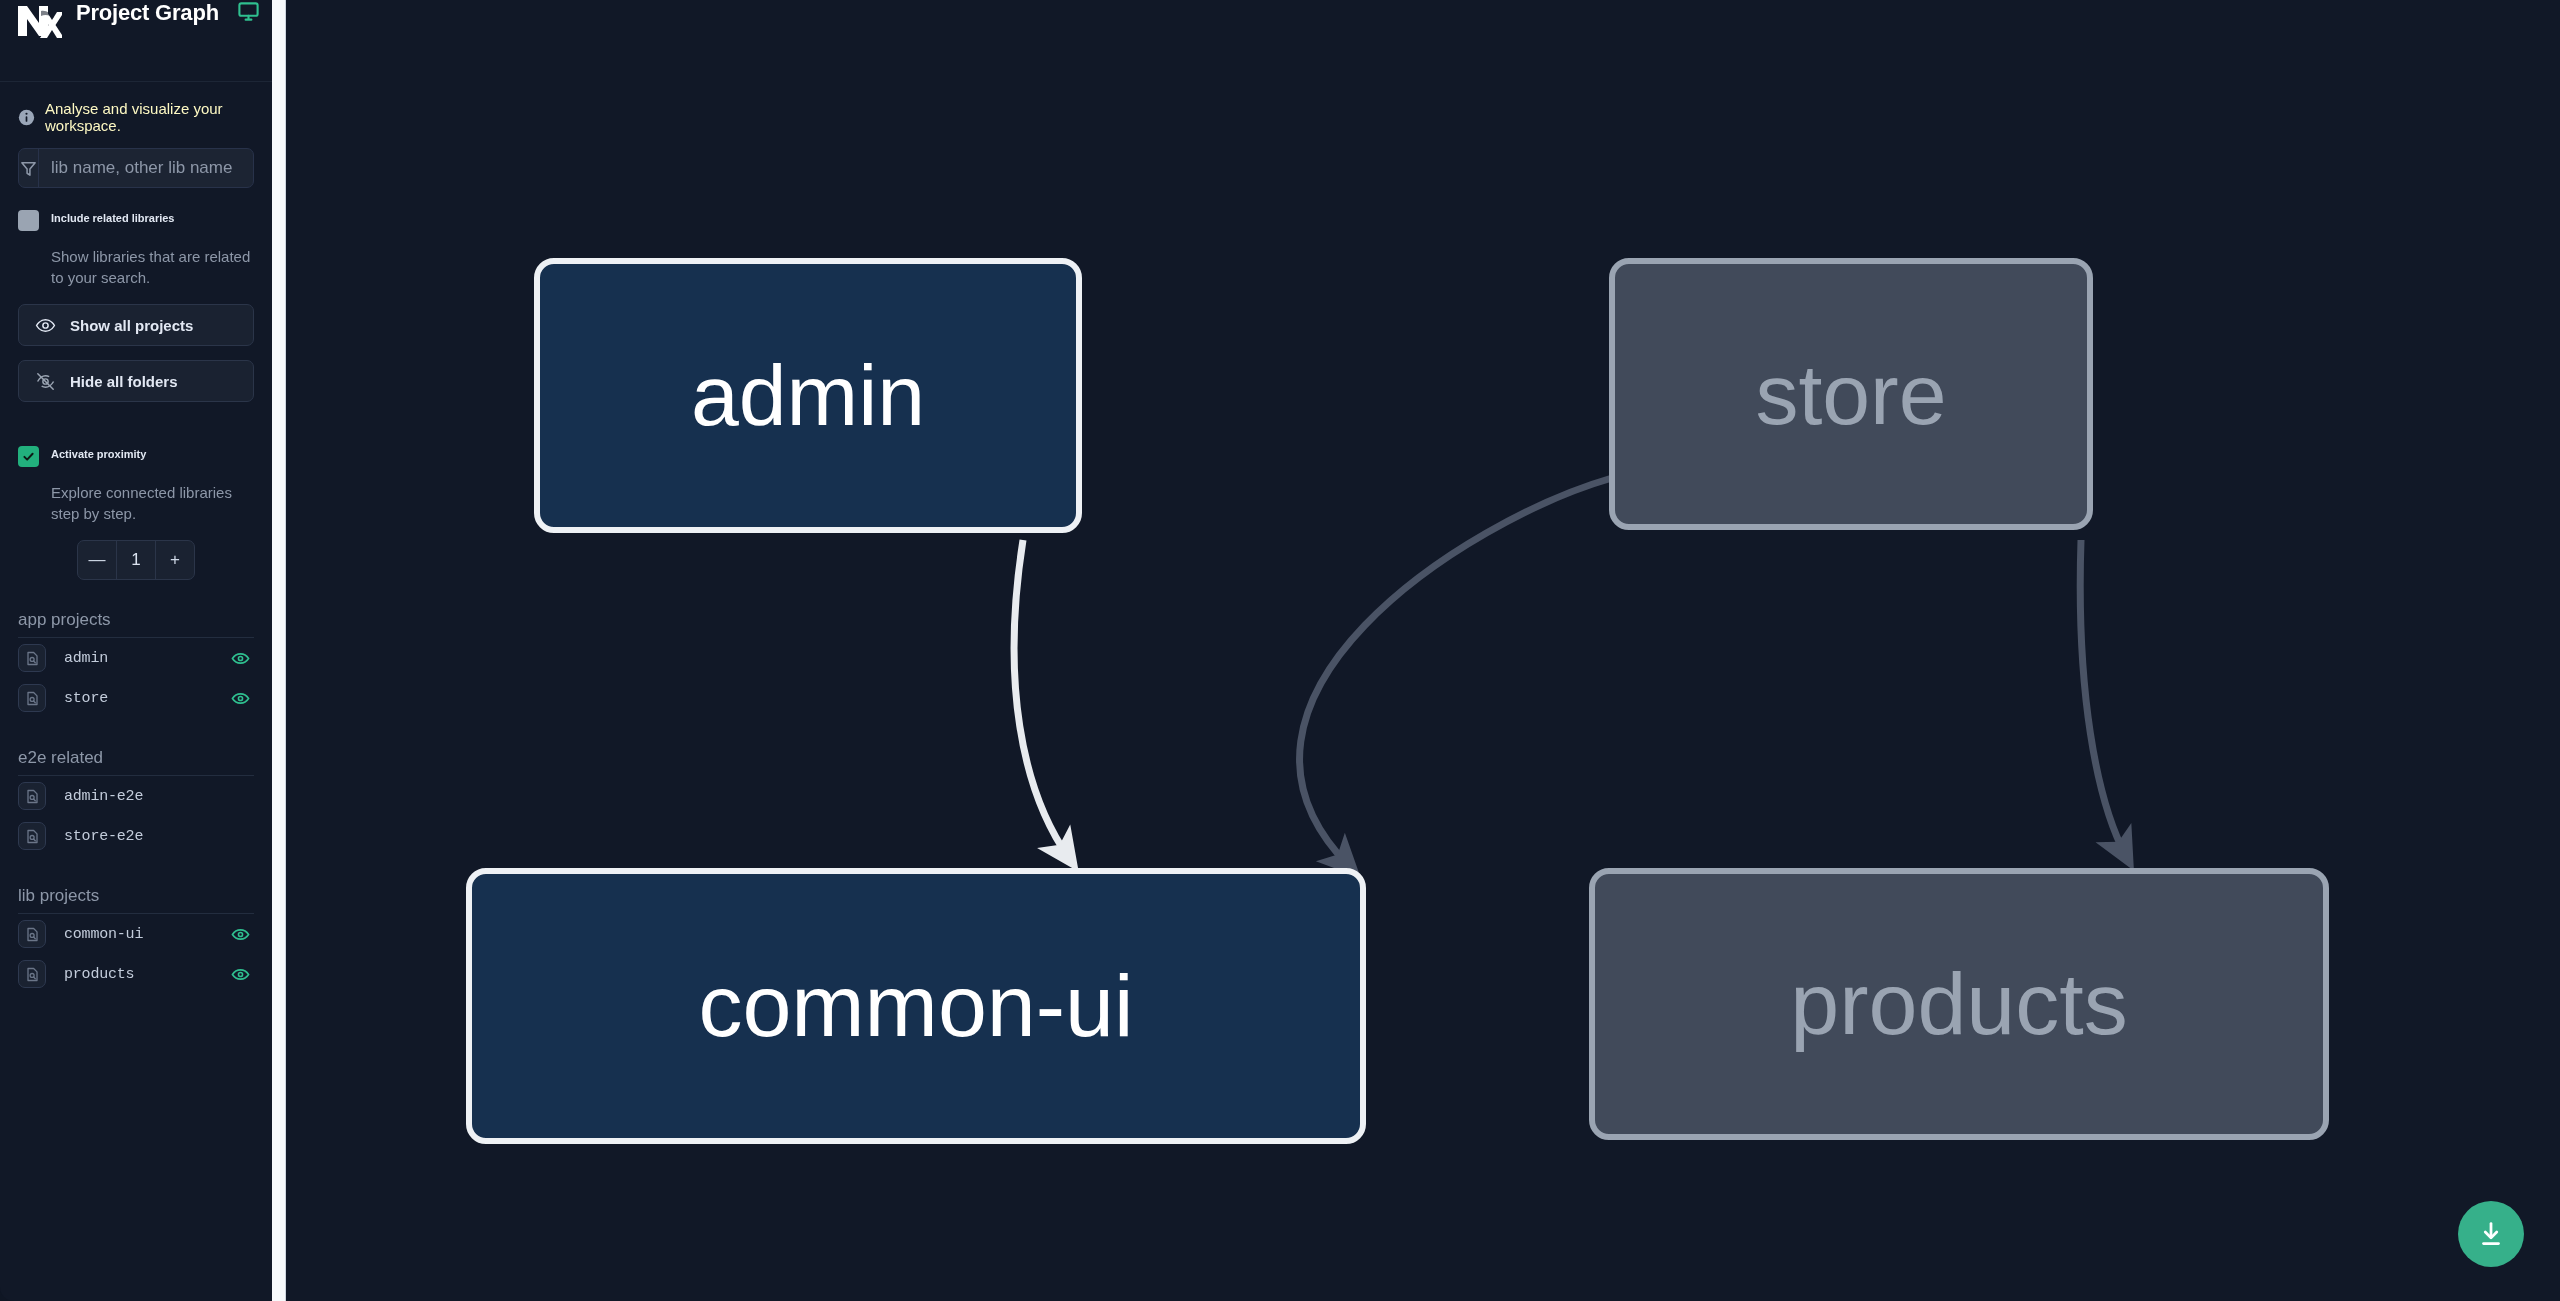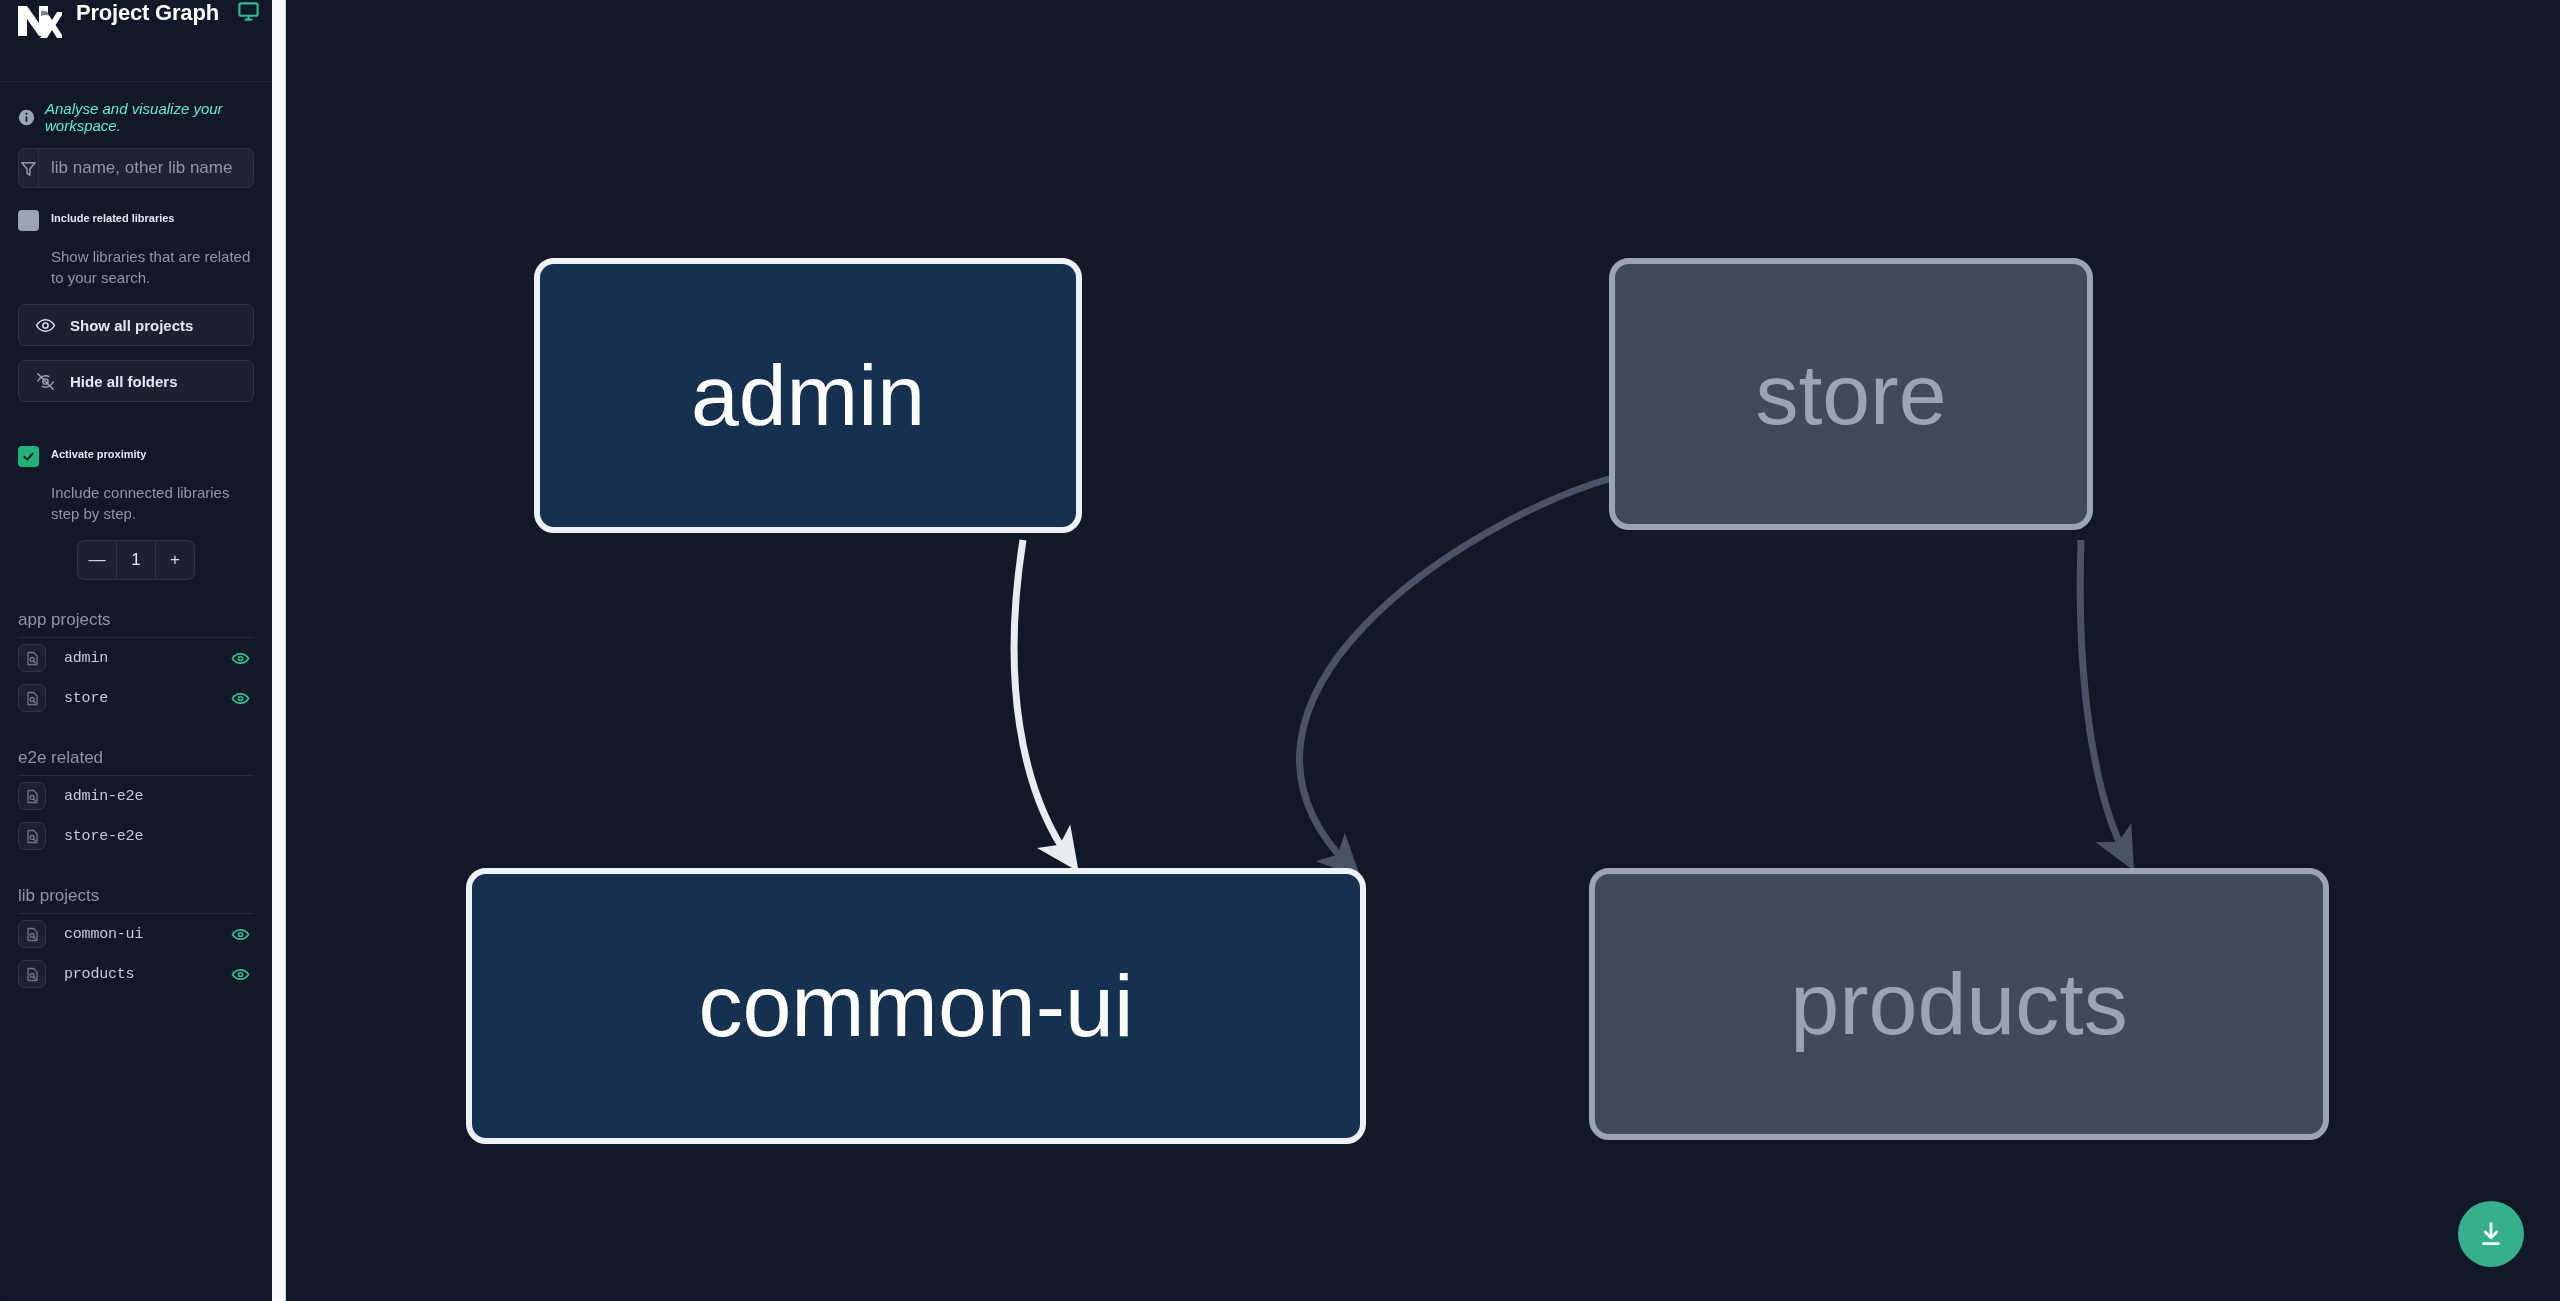--- a/index.html
+++ b/index.html
@@ -29,21 +29,21 @@
   .nx-logo { width: 46px; height: 42px; display:block; }
   .sb-title {
     color: #ffffff; font-size: 22px; font-weight: bold;
     letter-spacing: -0.2px;
   }
   .monitor-icon { width: 23px; height: 23px; display:block; margin-left: 4px; }
 
   .sb-sub {
     display: flex; align-items: center; gap: 10px;
     padding: 18px 16px 14px 18px;
-    color: #5eead4; font-size: 15px; font-style: italic;
+    color: #fef9c3; font-size: 15px;
   }
   .info-icon { width:17px;height:17px;flex:0 0 17px;display:block; }
 
   .sb-body { padding: 0 18px; }
 
   .search-wrap {
     display:flex; align-items:center;
     height: 40px; background:#1c2433;
     border: 1px solid #28324a; border-radius: 7px;
     overflow:hidden; margin-bottom: 16px;
@@ -248,21 +248,21 @@
       <div class="gap-md"></div>
 
       <div class="chk-row">
         <span class="chk on">
           <svg viewBox="0 0 20 20" width="15" height="15" fill="none" stroke="#0e1a15" stroke-width="2.6" stroke-linecap="round" stroke-linejoin="round">
             <path d="M4.5 10.5 8.2 14.2 15.5 6.3"></path>
           </svg>
         </span>
         <span class="chk-texts">
           <span class="chk-label">Activate proximity</span>
-          <span class="chk-desc">Include connected libraries step by step.</span>
+          <span class="chk-desc">Explore connected libraries step by step.</span>
         </span>
       </div>
 
       <div class="stepper">
         <div>—</div>
         <div class="val">1</div>
         <div>+</div>
       </div>
 
       <div class="group-title">app projects</div>

